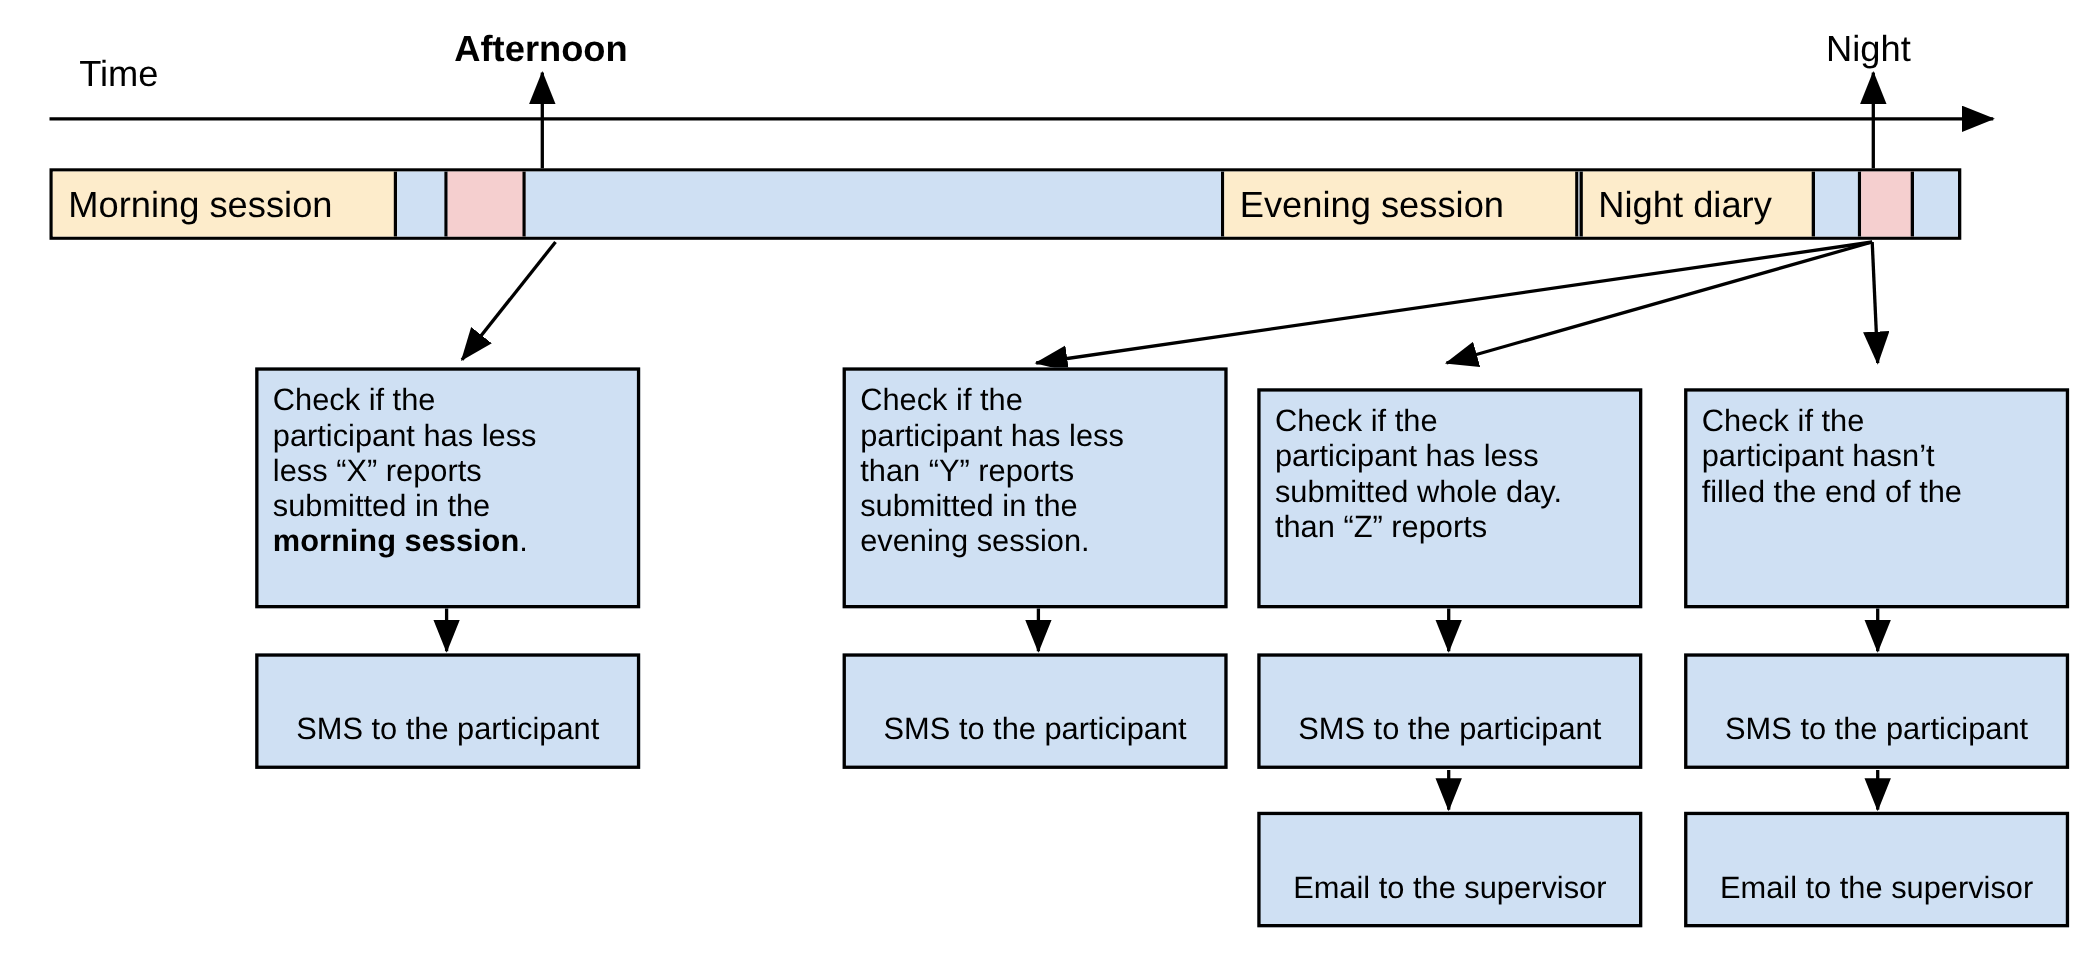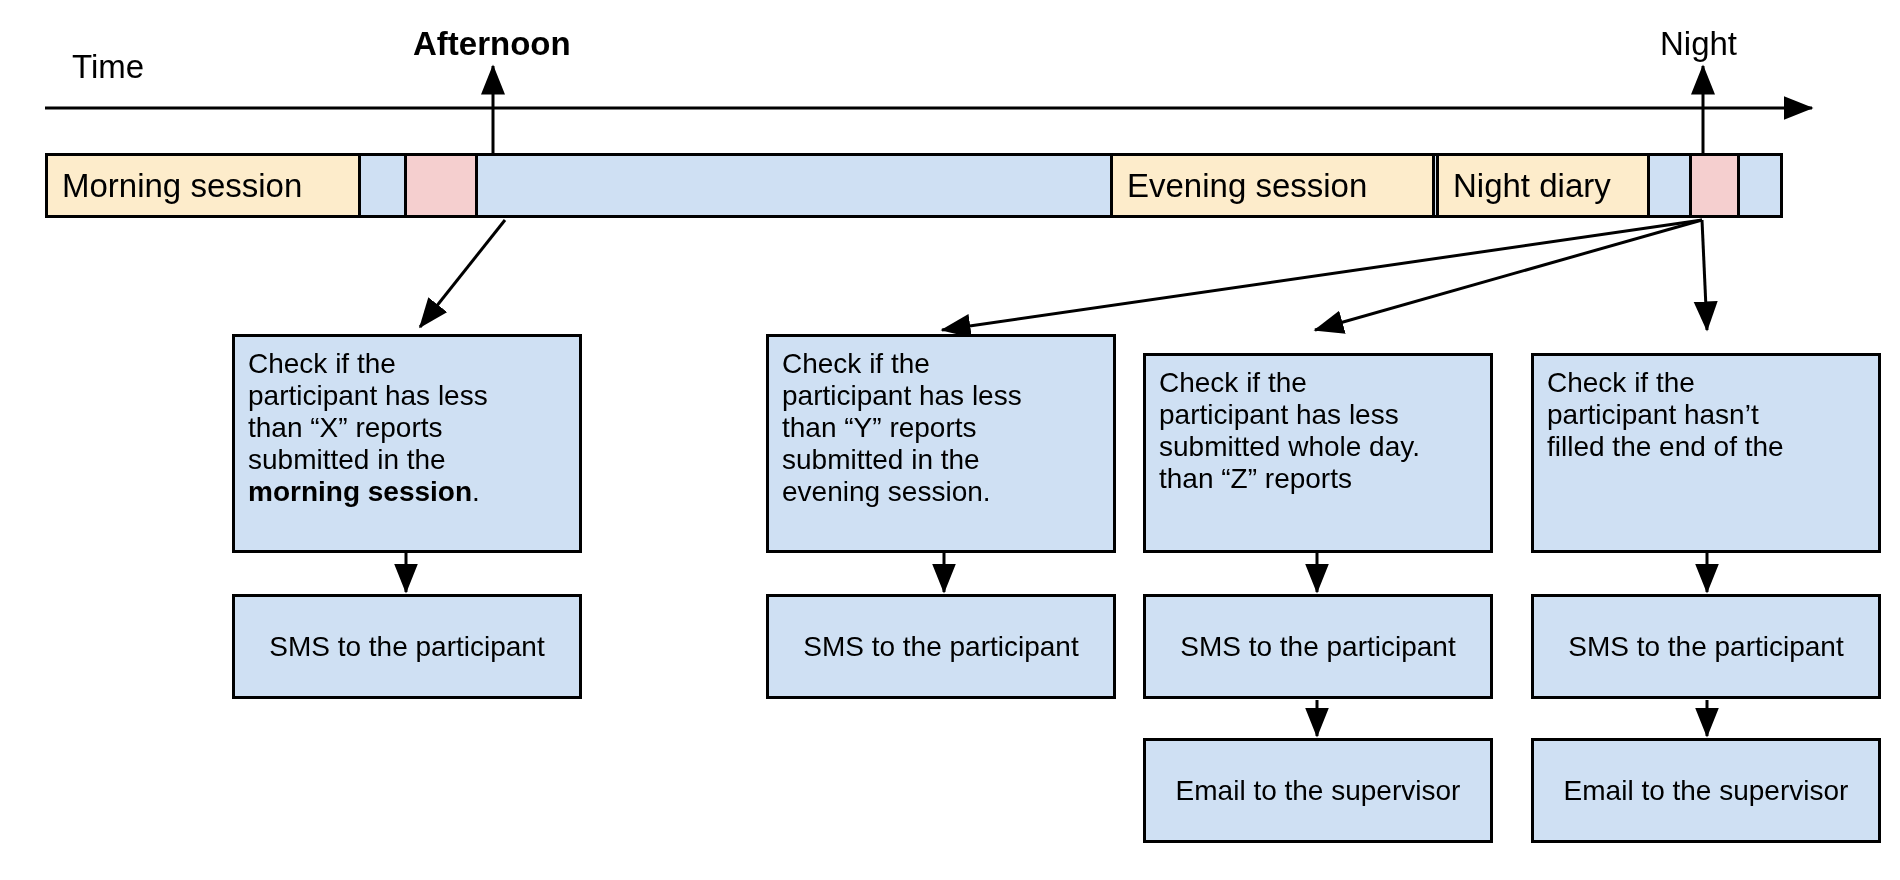--- a/index.html
+++ b/index.html
@@ -20,21 +20,21 @@
   .seg{box-sizing:border-box;border-right:3px solid #000;height:100%;display:flex;align-items:center;}
   .seg:last-child{border-right:none;}
   .seg-yellow{background:#fdeccb;}
   .seg-blue{background:#cfe0f3;}
   .seg-pink{background:#f5cfcf;}
   .seg-label{font-size:33px;padding-left:14px;white-space:nowrap;line-height:1;}
 
   
   .box{position:absolute;background:#cfe0f3;border:3px solid #000;box-sizing:border-box;}
   .box-text{font-size:28px;line-height:1.14;padding:11px 12px 0 13px;}
-  .box-text.center{text-align:right;display:flex;align-items:center;justify-content:center;height:100%;padding:0 8px;}
+  .box-text.center{text-align:right;display:flex;align-items:center;justify-content:center;height:100%;padding:0 8px;margin-top:16px;}
   .bold{font-weight:bold;}
 </style>
 </head>
 <body>
 
 <div id="stage">
 
   <div class="lbl" id="time-label">Time</div>
   <div class="lbl" id="afternoon-label">Afternoon</div>
   <div class="lbl" id="night-label">Night</div>
@@ -88,21 +88,21 @@
     <line x1="1707" y1="553" x2="1707" y2="592" stroke="#000" stroke-width="3" marker-end="url(#ah)"></line>
 
     <line x1="1317" y1="700" x2="1317" y2="736" stroke="#000" stroke-width="3" marker-end="url(#ah)"></line>
     <line x1="1707" y1="700" x2="1707" y2="736" stroke="#000" stroke-width="3" marker-end="url(#ah)"></line>
   </svg>
 
   <div class="box" id="box-check-morning" style="left:232px;top:334px;width:350px;height:219px;">
     <div class="box-text">
       <div>Check if the</div>
       <div>participant has less</div>
-      <div>than “X” reports</div>
+      <div>less “X” reports</div>
       <div>submitted in the</div>
       <div>
         <span class="bold">morning session</span><span>.</span>
       </div>
     </div>
   </div>
 
   <div class="box" id="box-check-evening" style="left:766px;top:334px;width:350px;height:219px;">
     <div class="box-text">
       <div>Check if the</div>

